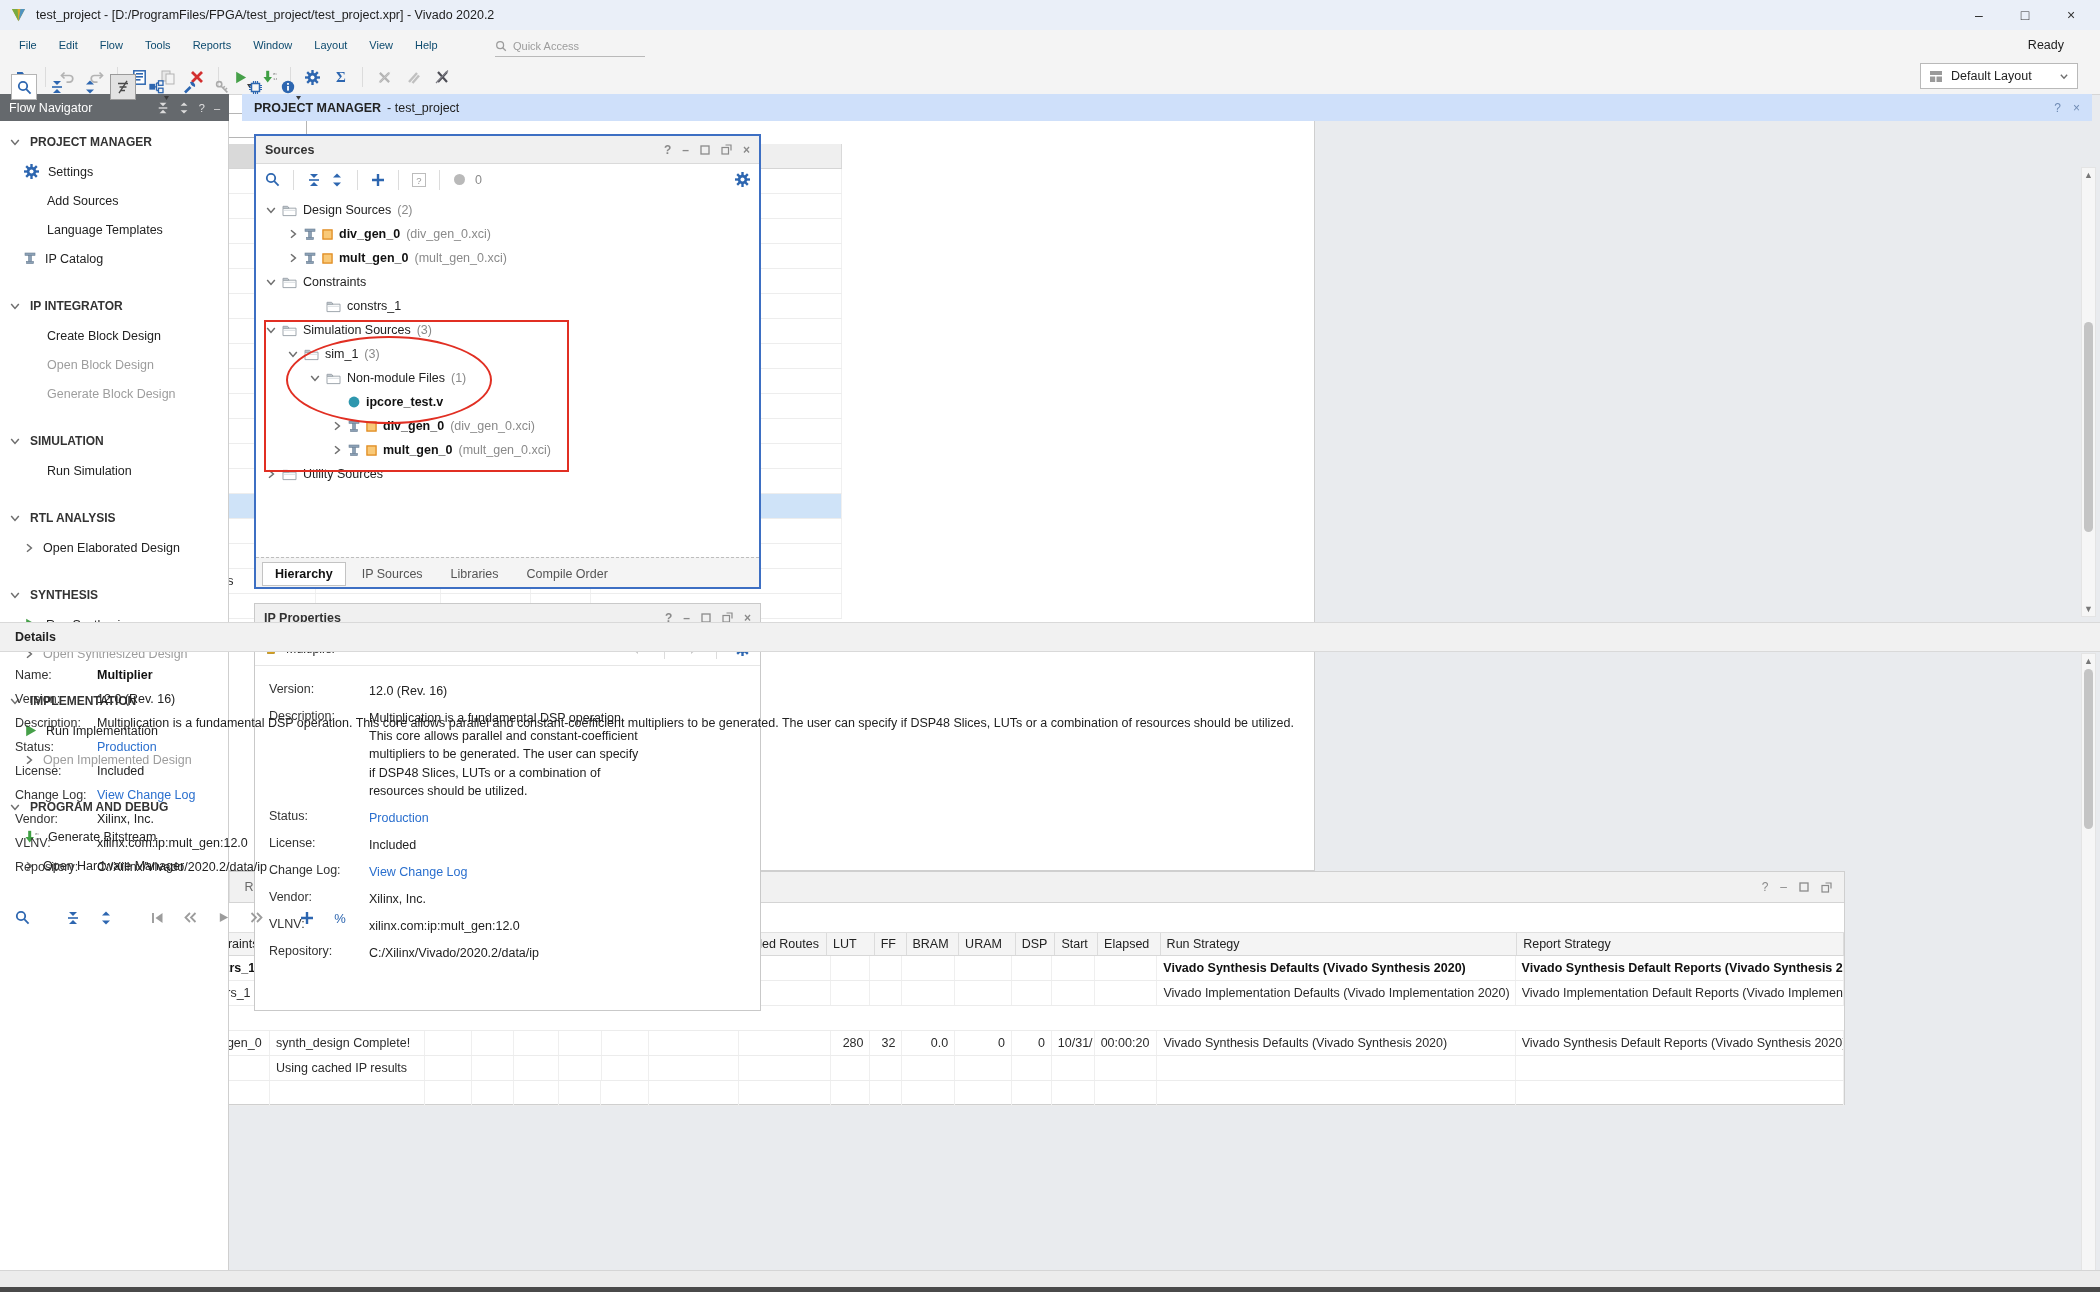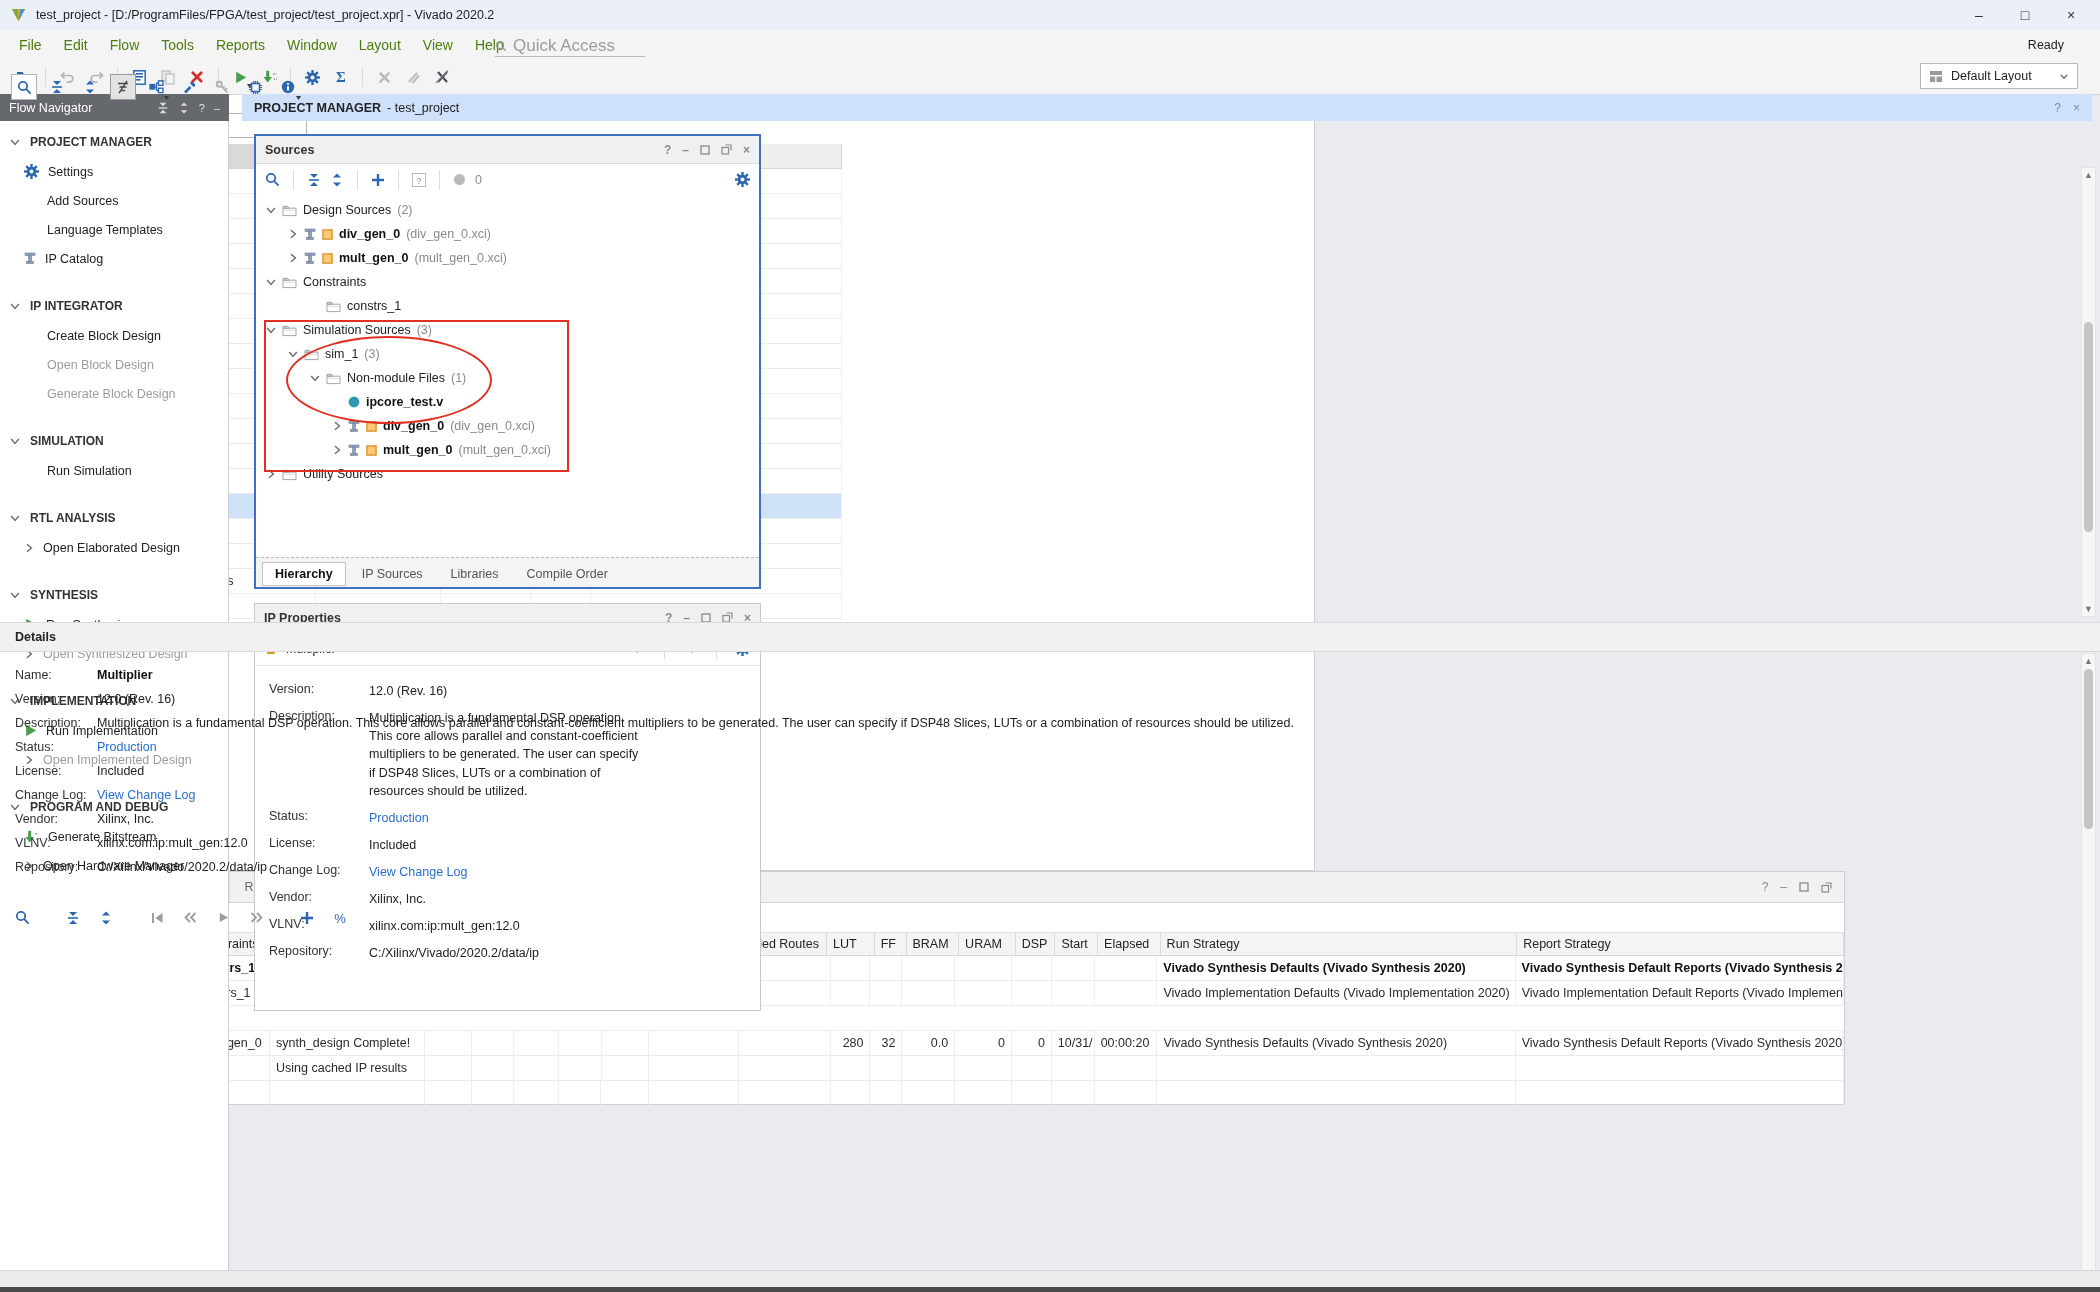--- a/index.html
+++ b/index.html
@@ -5,22 +5,22 @@
   html,body{margin:0;padding:0;background:#9a9a9a;}
   #win{position:relative;width:2100px;height:1292px;background:#e9ebee;font-family:"Liberation Sans",sans-serif;font-size:12.5px;color:#222;overflow:hidden;}
   .icon{display:inline-flex;align-items:center;justify-content:center;line-height:0;}
   
   .titlebar{position:absolute;left:0;top:0;right:0;height:30px;background:#eaeff8;border-bottom:1px solid #d9dde4;display:flex;align-items:center;padding-left:10px;gap:9px;}
   .titletext{font-size:12.5px;color:#1d1d1d;}
   .winbtns{position:absolute;right:6px;top:0;height:30px;display:flex;}
   .winbtn{width:46px;text-align:center;line-height:30px;font-size:14px;color:#333;}
   
   .menubar{position:absolute;left:0;top:30px;right:0;height:30px;background:#f4f4f4;display:flex;align-items:center;padding-left:8px;}
-  .menu-item{padding:4px 11px;font-size:14px;color:#4d7c0f;}
-  .qaccess{position:absolute;left:495px;top:36px;width:150px;height:20px;border-bottom:1px solid #b9b9b9;color:#9c9c9c;display:flex;gap:6px;align-items:center;font-size:17px;}
+  .menu-item{padding:4px 11px;font-size:11px;color:#0c4a6e;}
+  .qaccess{position:absolute;left:495px;top:36px;width:150px;height:20px;border-bottom:1px solid #b9b9b9;color:#9c9c9c;display:flex;gap:6px;align-items:center;font-size:11px;}
   .ready{position:absolute;right:36px;top:38px;font-size:12.5px;color:#1d1d1d;}
   
   .toolbar{position:absolute;left:0;top:60px;right:0;height:34px;background:#f4f4f4;border-bottom:1px solid #d6d6d6;display:flex;align-items:center;padding-left:12px;gap:5px;}
   .tbtn{width:24px;height:24px;display:flex;align-items:center;justify-content:center;position:relative;}
   .tbtn .dd{position:absolute;right:0px;bottom:1px;}
   .tsep{width:1px;height:20px;background:#dcdcdc;margin:0 4px;}
   .layoutbox{position:absolute;right:22px;top:63px;width:158px;height:26px;background:#fff;border:1px solid #b9b9b9;display:flex;align-items:center;gap:8px;padding:0 8px;box-sizing:border-box;}
   .layoutbox .lbl{flex:1;font-size:12.5px;color:#222;}
   
   .fnav-head{position:absolute;left:0;top:94px;width:229px;height:27px;background:#65696d;color:#fff;display:flex;align-items:center;padding:0 9px;font-weight:normal;font-size:12.5px;box-sizing:border-box;}

